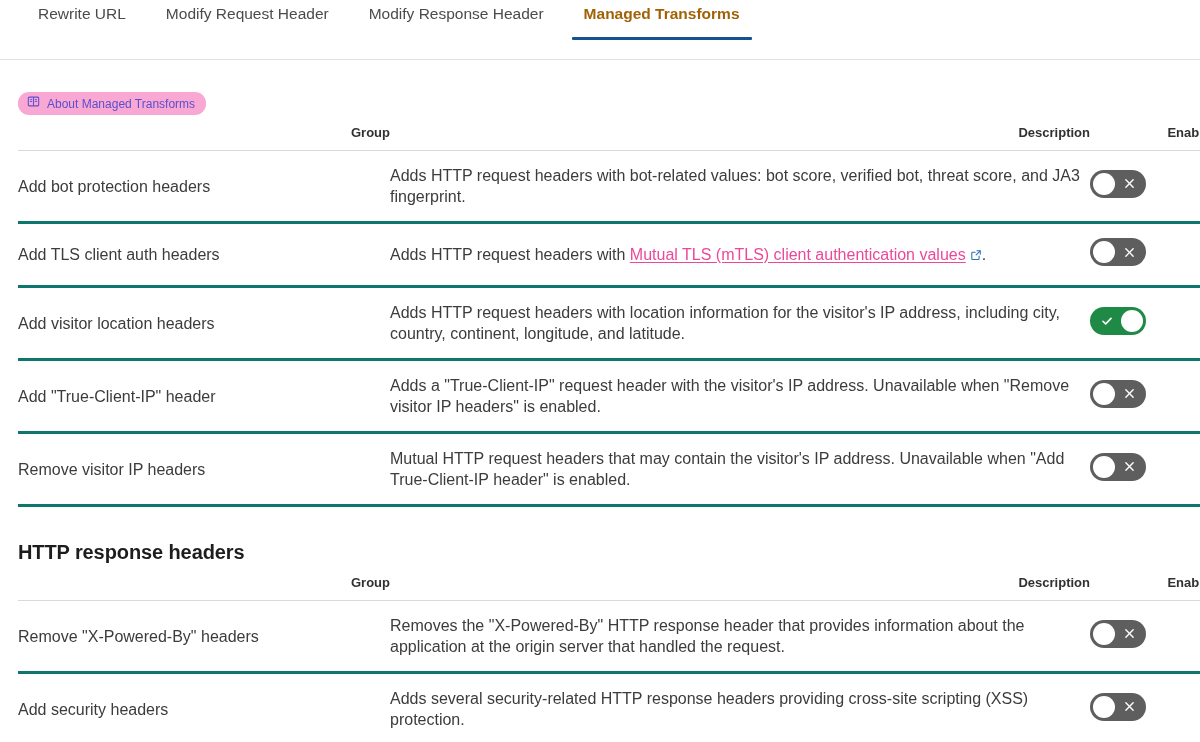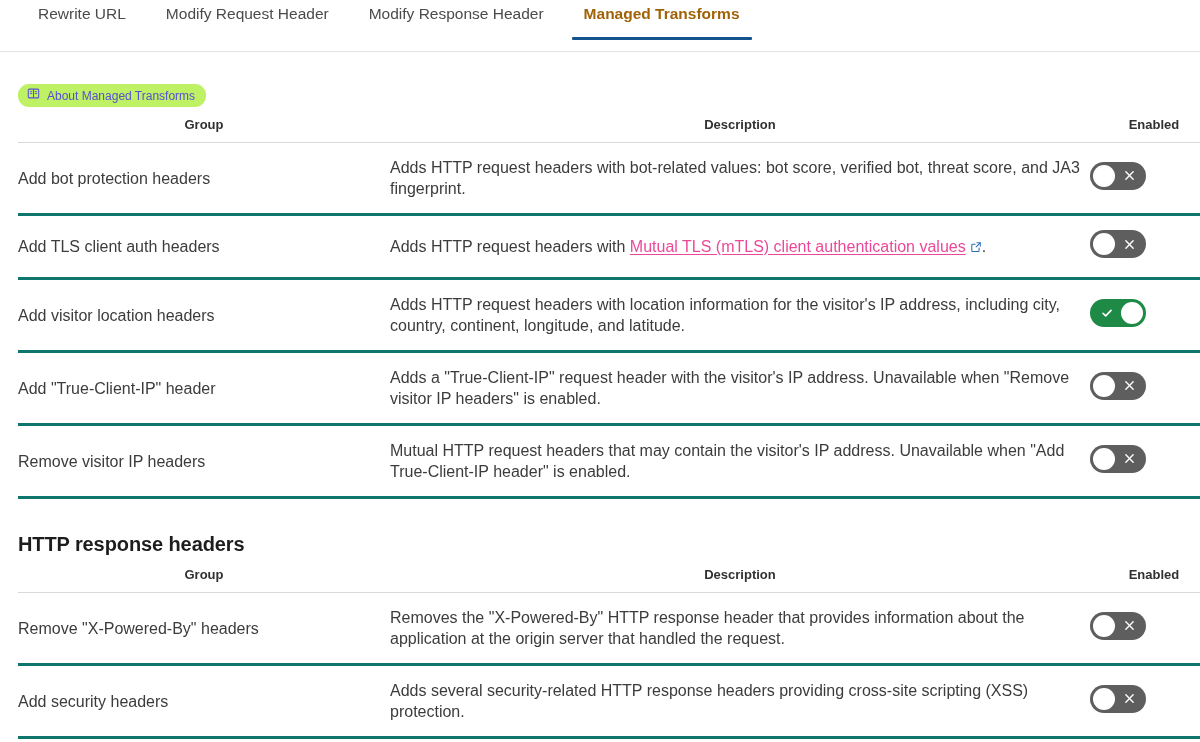--- a/index.html
+++ b/index.html
@@ -11,21 +11,21 @@
     width: 1200px;
     height: 742px;
     font-family: "Liberation Sans", sans-serif;
     color: #313131;
     overflow: hidden;
   }
 
   
   .tabbar {
     position: relative;
-    height: 52px;
+    height: 60px;
     border-bottom: 1px solid #e2e2e2;
     display: flex;
     align-items: flex-start;
     padding-left: 18px;
     box-sizing: border-box;
   }
   .tab {
     font-size: 15.5px;
     color: #4b4b4b;
     padding: 4px 20px 16px 20px;
@@ -65,39 +65,39 @@
     font-size: 20px;
     font-weight: 700;
     color: #1d1d1d;
     letter-spacing: -0.1px;
     line-height: 26px;
   }
   .about-pill {
     display: inline-flex;
     align-items: center;
     gap: 7px;
-    background: #bef264;
+    background: #f9a8d4;
     color: #5a4fcf;
     border-radius: 11px;
     padding: 3px 11px 3px 9px;
     font-size: 12px;
     line-height: 16px;
     cursor: pointer;
     white-space: nowrap;
   }
   .about-pill .bk { display: block; }
 
   
   table.mt {
     width: 100%;
     border-collapse: collapse;
     table-layout: fixed;
   }
   table.mt th {
-    text-align: center;
+    text-align: right;
     font-size: 13px;
     font-weight: 700;
     color: #313131;
     padding: 0 0 10px 0;
     border-bottom: 1px solid #d9d9d9;
     vertical-align: bottom;
   }
   col.c-group { width: 372px; }
   col.c-desc  { width: 700px; }
   col.c-en    { width: 128px; }

